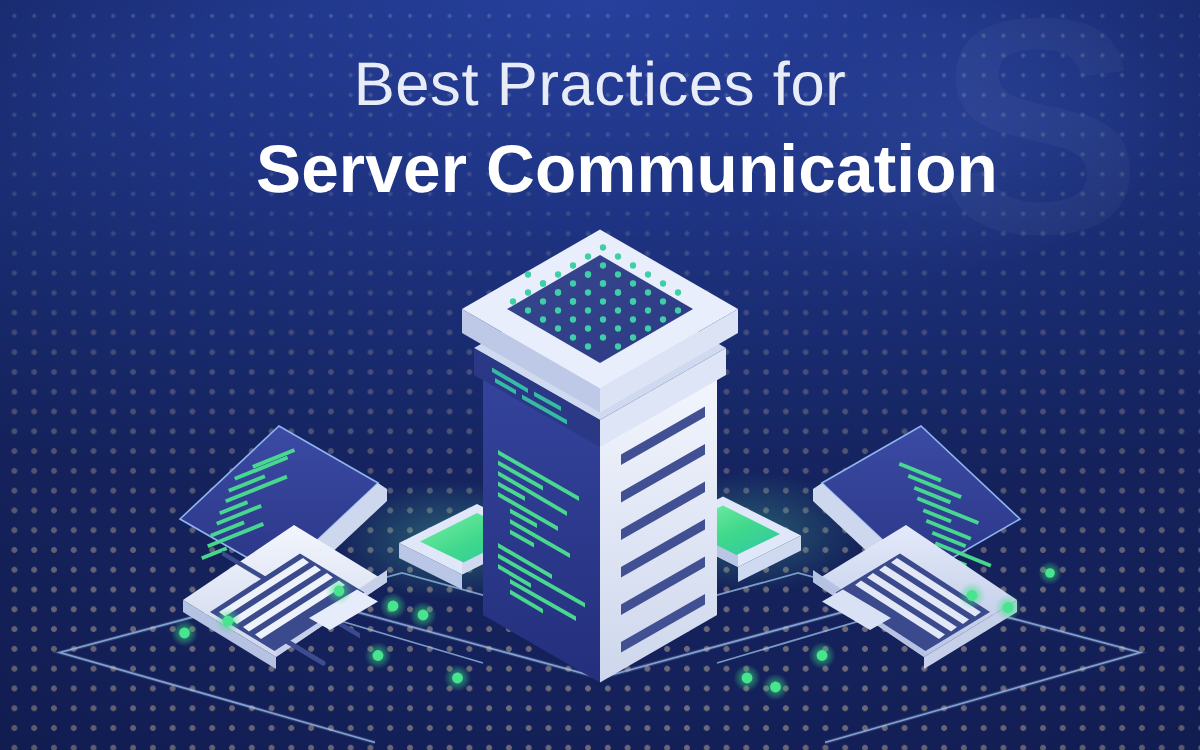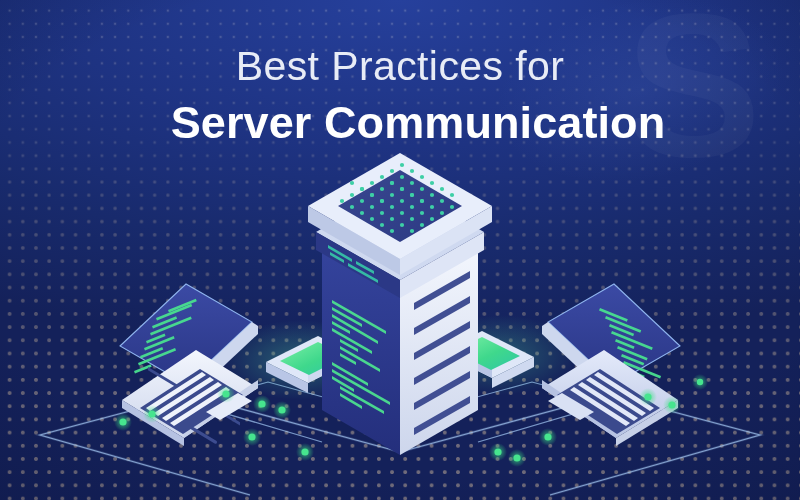--- a/index.html
+++ b/index.html
@@ -50,21 +50,20 @@
   .sheen{
     position:absolute;left:430px;top:-40px;width:420px;height:260px;
     background:radial-gradient(closest-side, rgba(120,160,255,.10), rgba(120,160,255,0) 70%);
     transform:rotate(-12deg);
   }
   
   .title-wrap{position:absolute;left:0;top:30px;width:800px;text-align:center;}
   .title-line1{
     font-size:41px;line-height:52px;font-weight:300;color:#e8ecf6;
     letter-spacing:.4px;
-    margin-top:10px;
   }
   .title-line2{
     font-size:45px;line-height:56px;font-weight:700;color:#ffffff;
     letter-spacing:.1px;margin-top:3px;padding-left:36px;
   }
   
   .scene{position:absolute;left:0;top:150px;width:800px;height:350px;}
   .svg-scene{position:absolute;left:0;top:0;}
 </style>
 </head>

